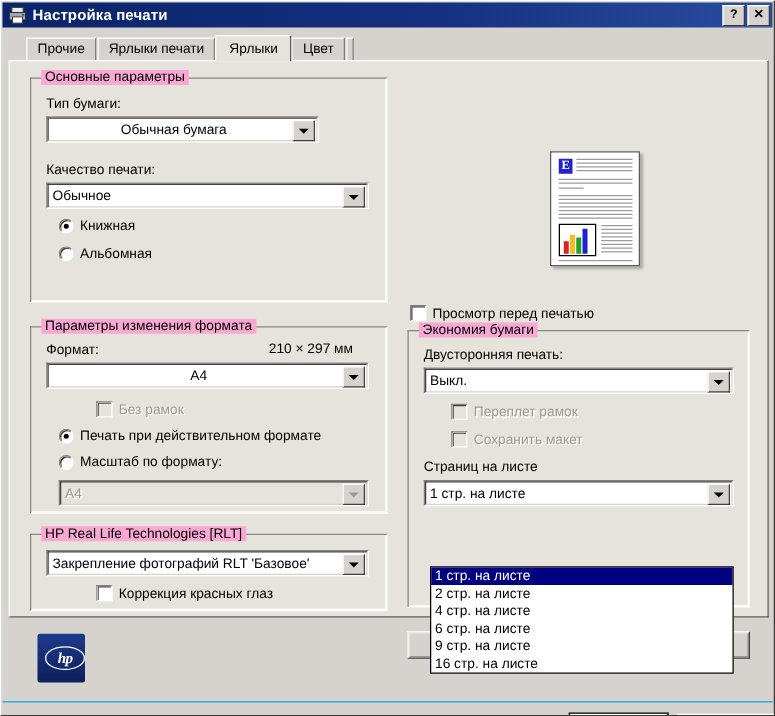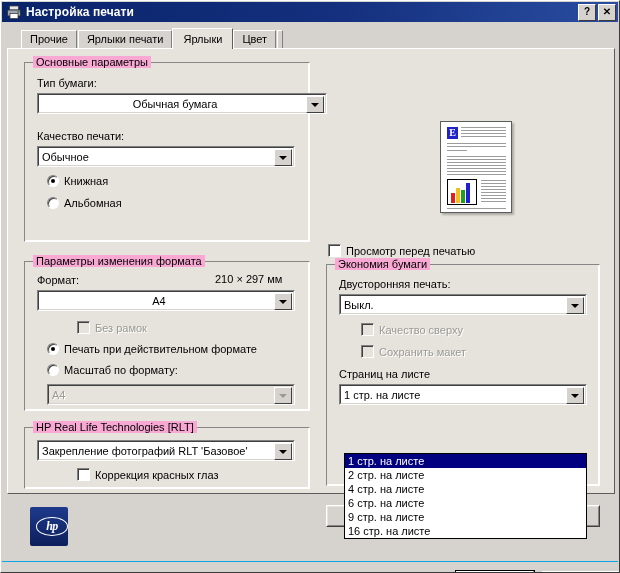--- a/index.html
+++ b/index.html
@@ -417,21 +417,21 @@
     <div class="tab stub"></div>
   </div>
 
   <div id="tabpage">
 
     <div class="group" style="left:16px; top:13px; width:286px; height:180px;">
       <span class="inner-line"></span>
       <span class="group-title">Основные параметры</span>
 
       <span class="lbl" style="left:12px; top:14px;">Тип бумаги:</span>
-      <div class="combo centered" style="left:12px; top:30px; width:290px;">
+      <div class="combo centered" style="left:12px; top:30px; width:218px;">
         <span class="ci"></span>
         <span class="ctext">Обычная бумага</span>
         <span class="arrow"></span>
       </div>
 
       <span class="lbl" style="left:12px; top:67px;">Качество печати:</span>
       <div class="combo" style="left:12px; top:83px; width:258px;justify-content:flex-end;">
         <span class="ci"></span>
         <span class="ctext">Обычное</span>
         <span class="arrow"></span>
@@ -542,21 +542,21 @@
 
       <span class="lbl" style="left:12px; top:13px;">Двусторонняя печать:</span>
       <div class="combo" style="left:12px; top:29px; width:248px;">
         <span class="ci"></span>
         <span class="ctext">Выкл.</span>
         <span class="arrow"></span>
       </div>
 
       <div class="check disabled" style="left:34px; top:58px;">
         <span class="cbox"></span>
-        <span class="clabel">Качество сверху</span>
+        <span class="clabel">Переплет рамок</span>
       </div>
       <div class="check disabled" style="left:34px; top:80px;">
         <span class="cbox"></span>
         <span class="clabel">Сохранить макет</span>
       </div>
 
       <span class="lbl" style="left:12px; top:103px;">Страниц на листе</span>
       <div class="combo" style="left:12px; top:119px; width:248px;">
         <span class="ci"></span>
         <span class="ctext">1 стр. на листе</span>

